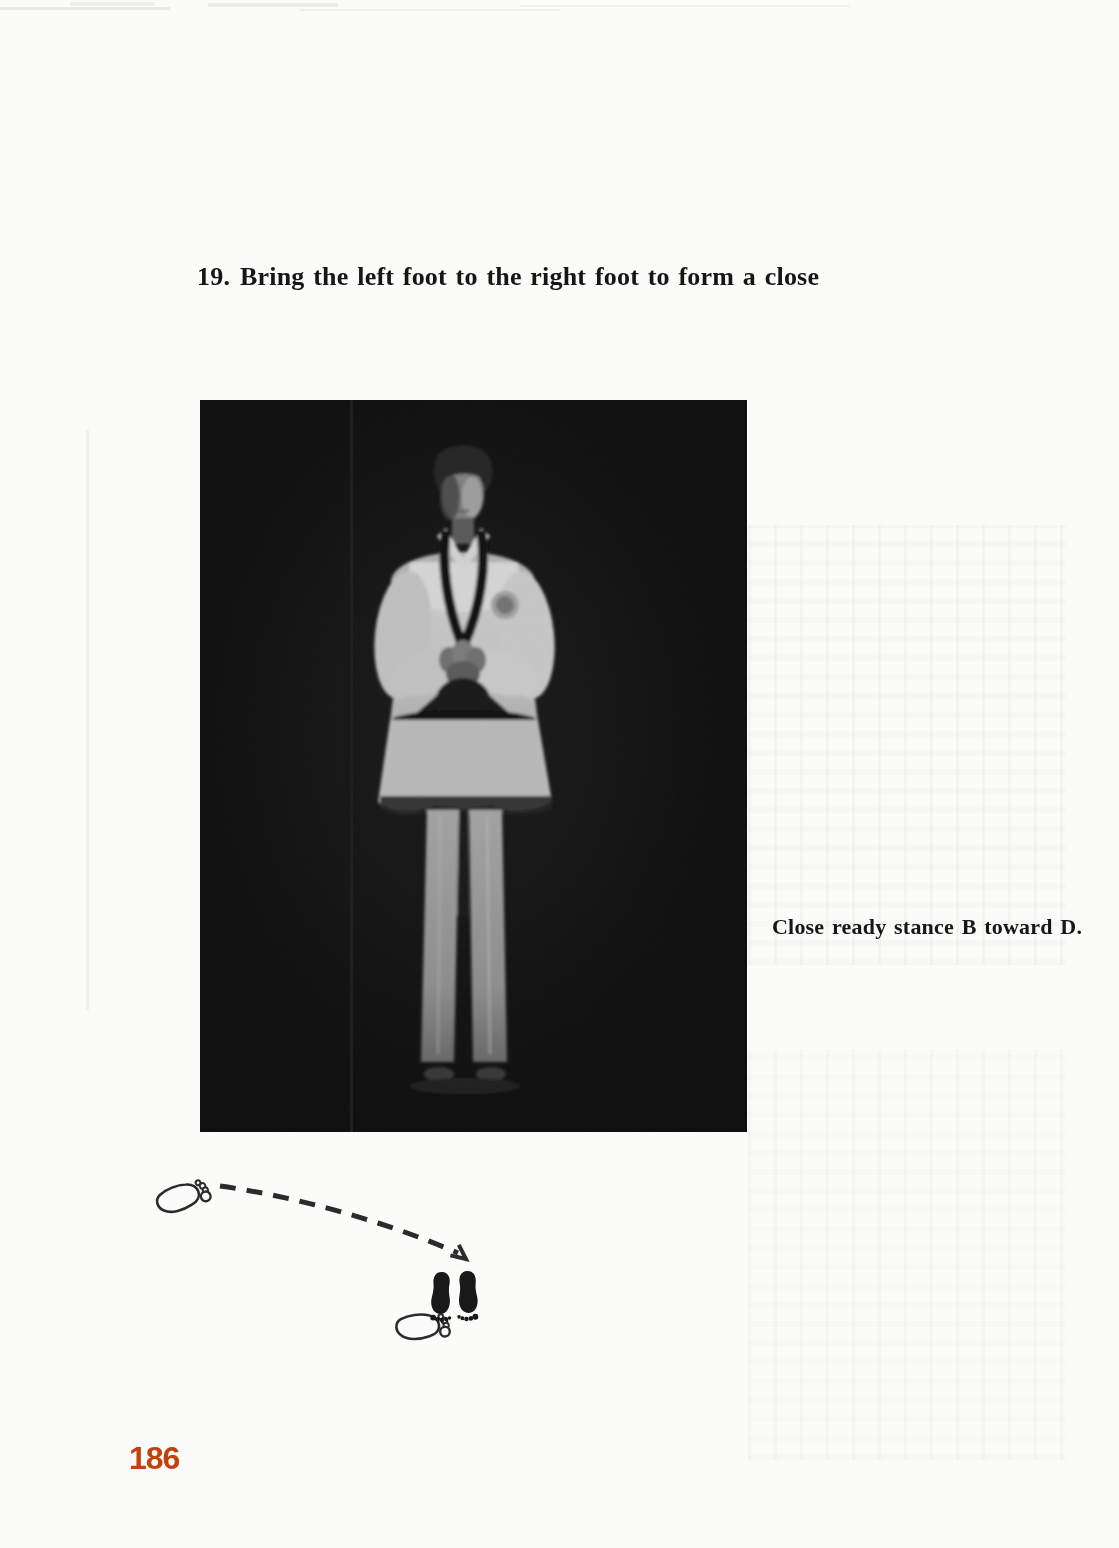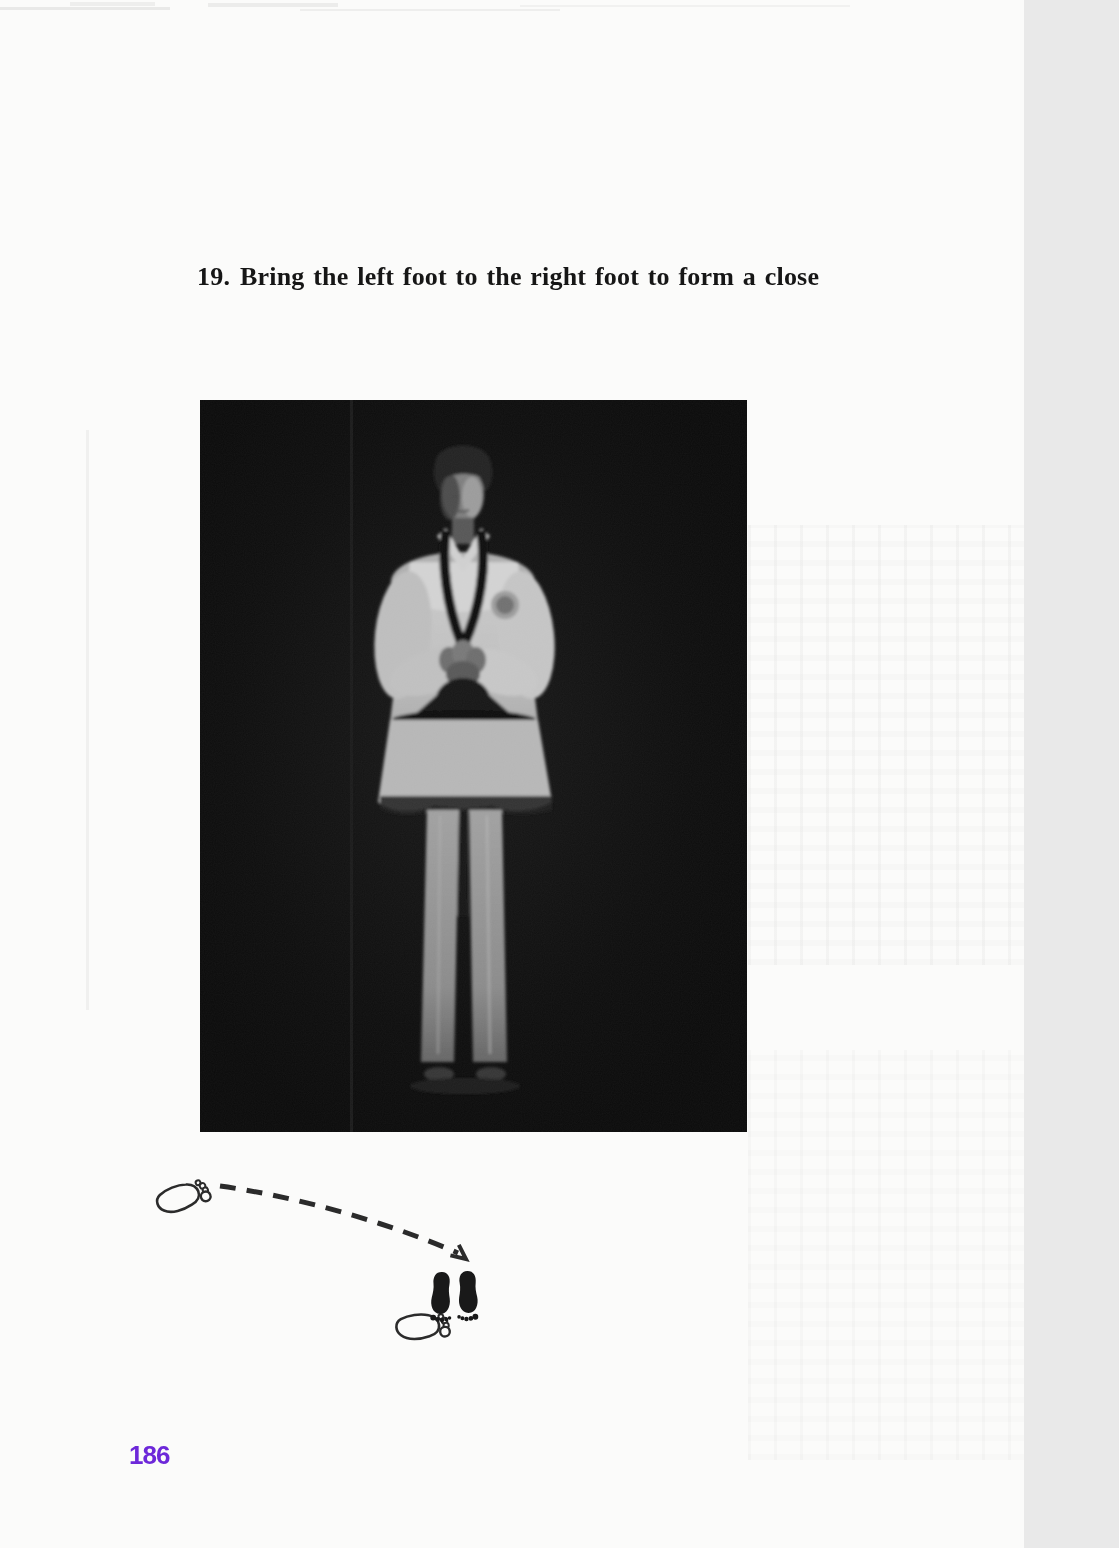--- a/index.html
+++ b/index.html
@@ -1,18 +1,18 @@
 <!DOCTYPE html>
 <html><head>
 <meta charset="utf-8">
 <style>
   html,body{margin:0;padding:0;background:#e9e9e9;}
   #page{
     position:relative;
-    width:1024px;height:1548px;
+    width:1119px;height:1548px;
     background:#fbfbfa;
     overflow:hidden;
     font-family:"Liberation Serif", serif;
     color:#1c1c1c;
   }
   
   .top-smudge{position:absolute;pointer-events:none;}
   
   .show-through{
     position:absolute;
@@ -38,21 +38,21 @@
   .caption{
     position:absolute;left:772px;top:914px;width:330px;
     font-size:22px;font-weight:bold;letter-spacing:0.2px;word-spacing:2px;color:#171717;
   }
   
   .diagram{position:absolute;left:140px;top:1160px;display:block;}
   
   .pagenum{
     position:absolute;left:129px;top:1440px;
     font-family:"Liberation Sans", sans-serif;
-    font-size:26px;font-weight:bold;letter-spacing:-1px;color:#6d28d9;
+    font-size:32px;font-weight:bold;letter-spacing:-1px;color:#c2410c;
   }
 </style>
 </head>
 <body>
 
 <div id="page">
 
   <div class="top-smudge" style="left:0;top:7px;width:170px;height:3px;background:rgba(0,0,0,0.07);"></div>
   <div class="top-smudge" style="left:70px;top:2px;width:85px;height:4px;background:rgba(0,0,0,0.05);"></div>
   <div class="top-smudge" style="left:208px;top:3px;width:130px;height:4px;background:rgba(0,0,0,0.06);"></div>
@@ -150,20 +150,21 @@
       <ellipse cx="291" cy="674" rx="15" ry="7" fill="#343434"></ellipse>
       <ellipse cx="265" cy="686" rx="55" ry="8" fill="#1f1f1f"></ellipse>
 
       <circle cx="305" cy="205" r="14" fill="#9b9b9b"></circle>
       <circle cx="305" cy="205" r="9" fill="#6f6f6f"></circle>
     </g>
 
     <rect x="0" y="0" width="547" height="732" filter="url(#grain)"></rect>
   </svg>
 
+  <div class="caption">Close ready stance B toward D.</div>
 
   <svg class="diagram" width="360" height="200" viewBox="140 1160 360 200" xmlns="http://www.w3.org/2000/svg">
     <defs>
       <g id="footOutline">
         <path d="M -24,6 C -29,1 -29,-7 -22,-10 C -14,-13 -2,-13 6,-10 C 12,-8 15,-4 15,1 C 15,6 11,10 4,11 C -6,13 -18,12 -24,6 Z" fill="#fbfbfa" stroke="#2b2b2b" stroke-width="2.6"></path>
         <circle cx="18" cy="-7" r="2.4" fill="#fbfbfa" stroke="#2b2b2b" stroke-width="2"></circle>
         <circle cx="21" cy="-2.5" r="2.8" fill="#fbfbfa" stroke="#2b2b2b" stroke-width="2"></circle>
         <circle cx="22" cy="2.5" r="2.6" fill="#fbfbfa" stroke="#2b2b2b" stroke-width="2"></circle>
         <circle cx="20" cy="8.5" r="4.8" fill="#fbfbfa" stroke="#2b2b2b" stroke-width="2.4"></circle>
       </g>

